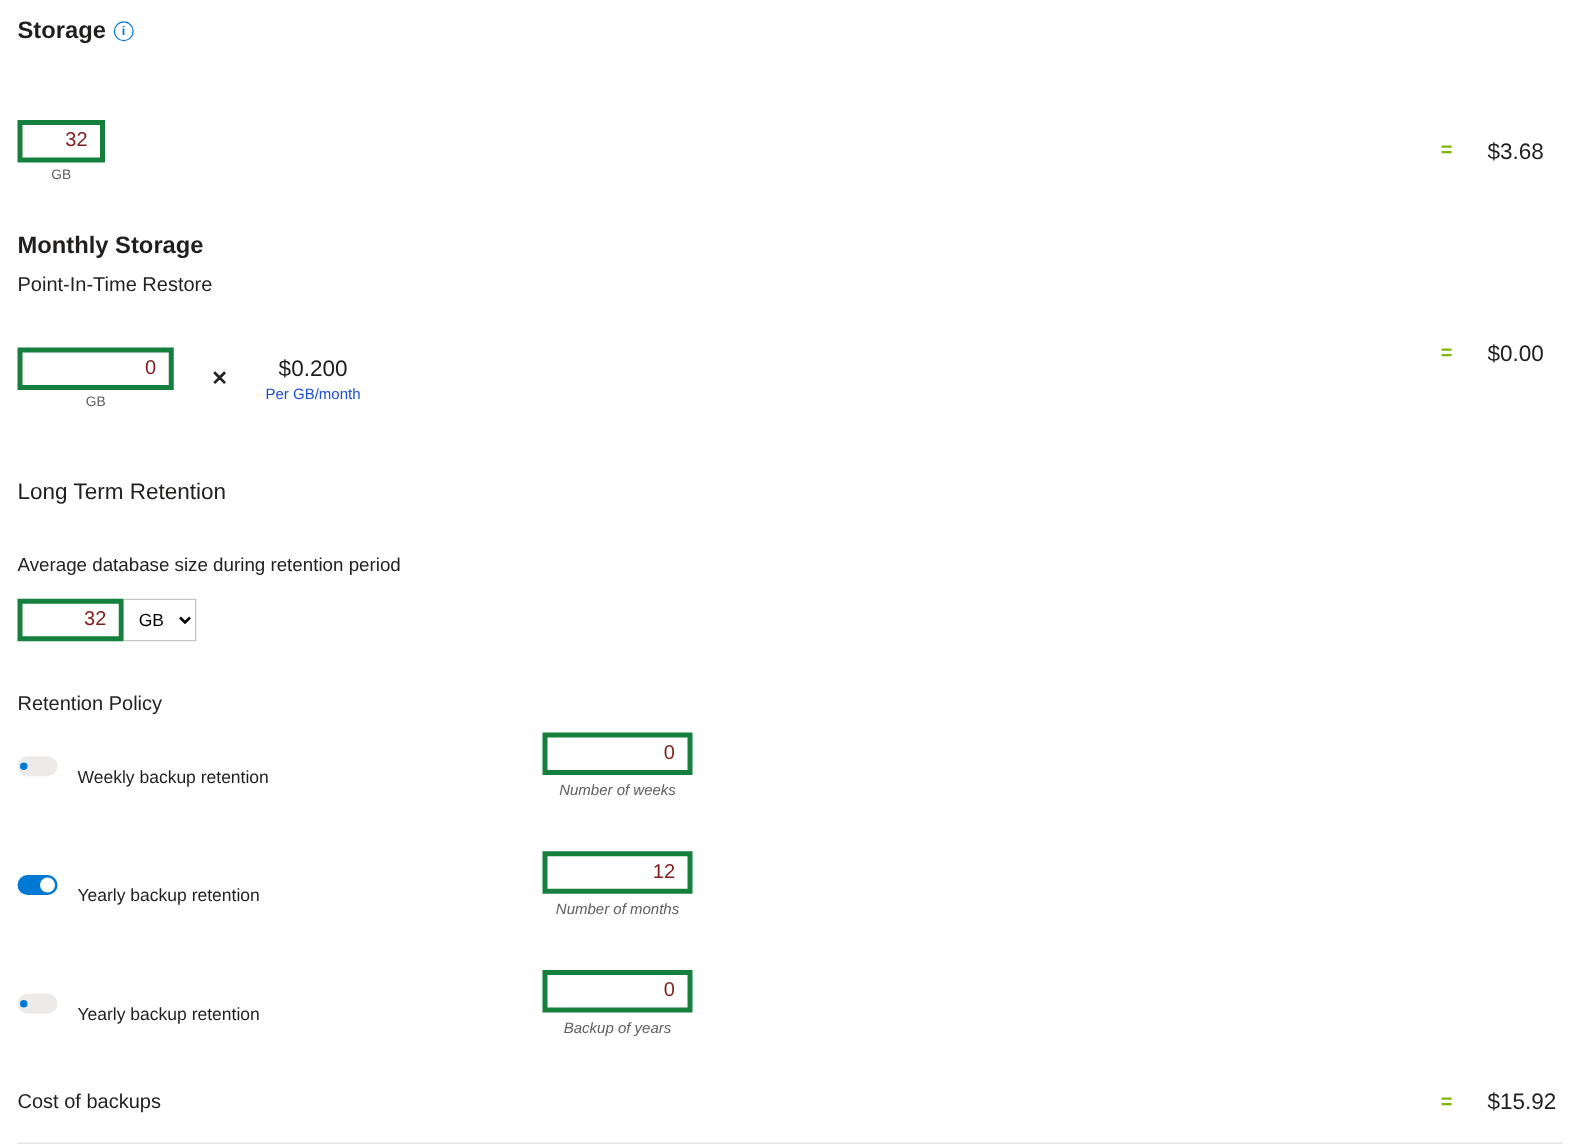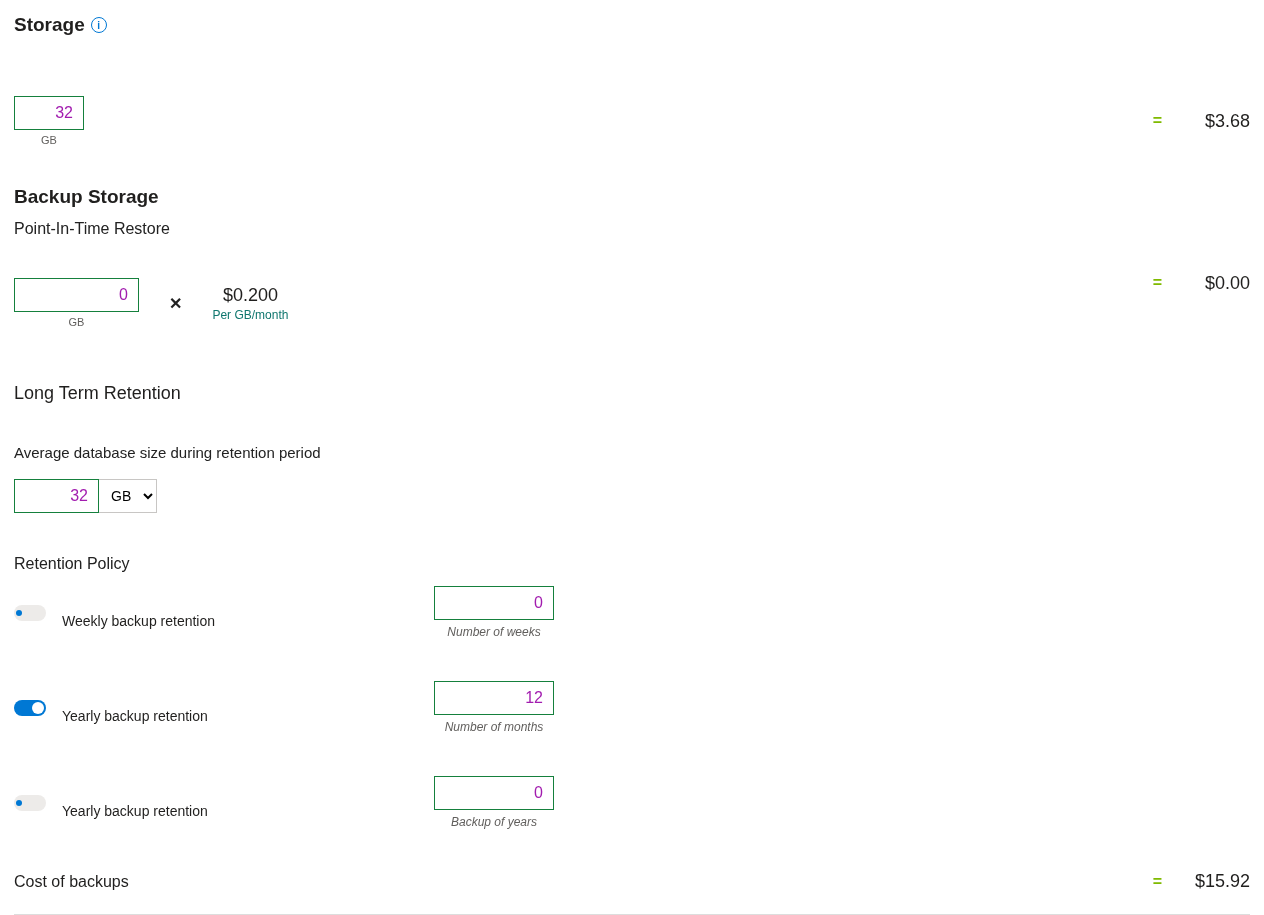--- a/index.html
+++ b/index.html
@@ -34,52 +34,52 @@
     .row {
       display: flex;
       align-items: flex-start;
       justify-content: space-between;
     }
     .storage-row { margin-top: 60px; margin-bottom: 40px; align-items: center; }
     .input-block { display: flex; flex-direction: column; align-items: center; }
     .num-input {
       width: 70px;
       height: 34px;
-      border: 1px solid #15803d;
+      border: 4px solid #15803d;
       font-size: 16px;
       text-align: right;
       padding: 4px 10px;
       font-family: inherit;
-      color: #a21caf;
+      color: #7f1d1d;
     }
     .num-input.wide { width: 125px; }
     .num-input.ret { width: 120px; }
     .unit-below {
       font-size: 11px;
       color: #605e5c;
       margin-top: 4px;
     }
     .cost-side {
       display: flex;
       align-items: center;
       gap: 28px;
       font-size: 18px;
     }
     .equals {
       color: #7fba00;
       font-weight: 700;
       font-size: 16px;
     }
-    .cost-value { min-width: 60px; text-align: right; }
+    .cost-value { min-width: 60px; }
     .subtitle { font-size: 16px; font-weight: 400; margin-top: 12px; color: #222; }
     .pitr-row { display: flex; align-items: center; gap: 30px; margin-top: 40px; }
     .mult { font-size: 16px; font-weight: 600; color: #222; }
     .price-block { text-align: center; }
     .price-val { font-size: 18px; }
-    .price-unit { font-size: 12px; color: #0f766e; margin-top: 2px; }
+    .price-unit { font-size: 12px; color: #1d4ed8; margin-top: 2px; }
     .ltr-title { font-size: 18px; margin-top: 55px; font-weight: 400; }
     .field-label { font-size: 15px; margin-top: 40px; margin-bottom: 18px; color: #222; }
     .size-row { display: flex; gap: 0; }
     .size-row .num-input { width: 85px; }
     .unit-select {
       height: 34px;
       border: 1px solid #c8c6c4;
       border-left: none;
       padding: 0 8px;
       font-size: 14px;
@@ -149,21 +149,21 @@
     <span class="unit-below">GB</span>
   </div>
   <div class="cost-side">
     <span class="equals">=</span>
     <span class="cost-value">$3.68</span>
   </div>
 </div>
 
 
 <div class="section-title">
-  <span>Backup Storage</span>
+  <span>Monthly Storage</span>
 </div>
 <div class="subtitle">Point-In-Time Restore</div>
 
 <div class="row" style="align-items:center">
   <div class="pitr-row">
     <div class="input-block">
       <input class="num-input wide" value="0" style="">
       <span class="unit-below">GB</span>
     </div>
     <span class="mult">✕</span>

